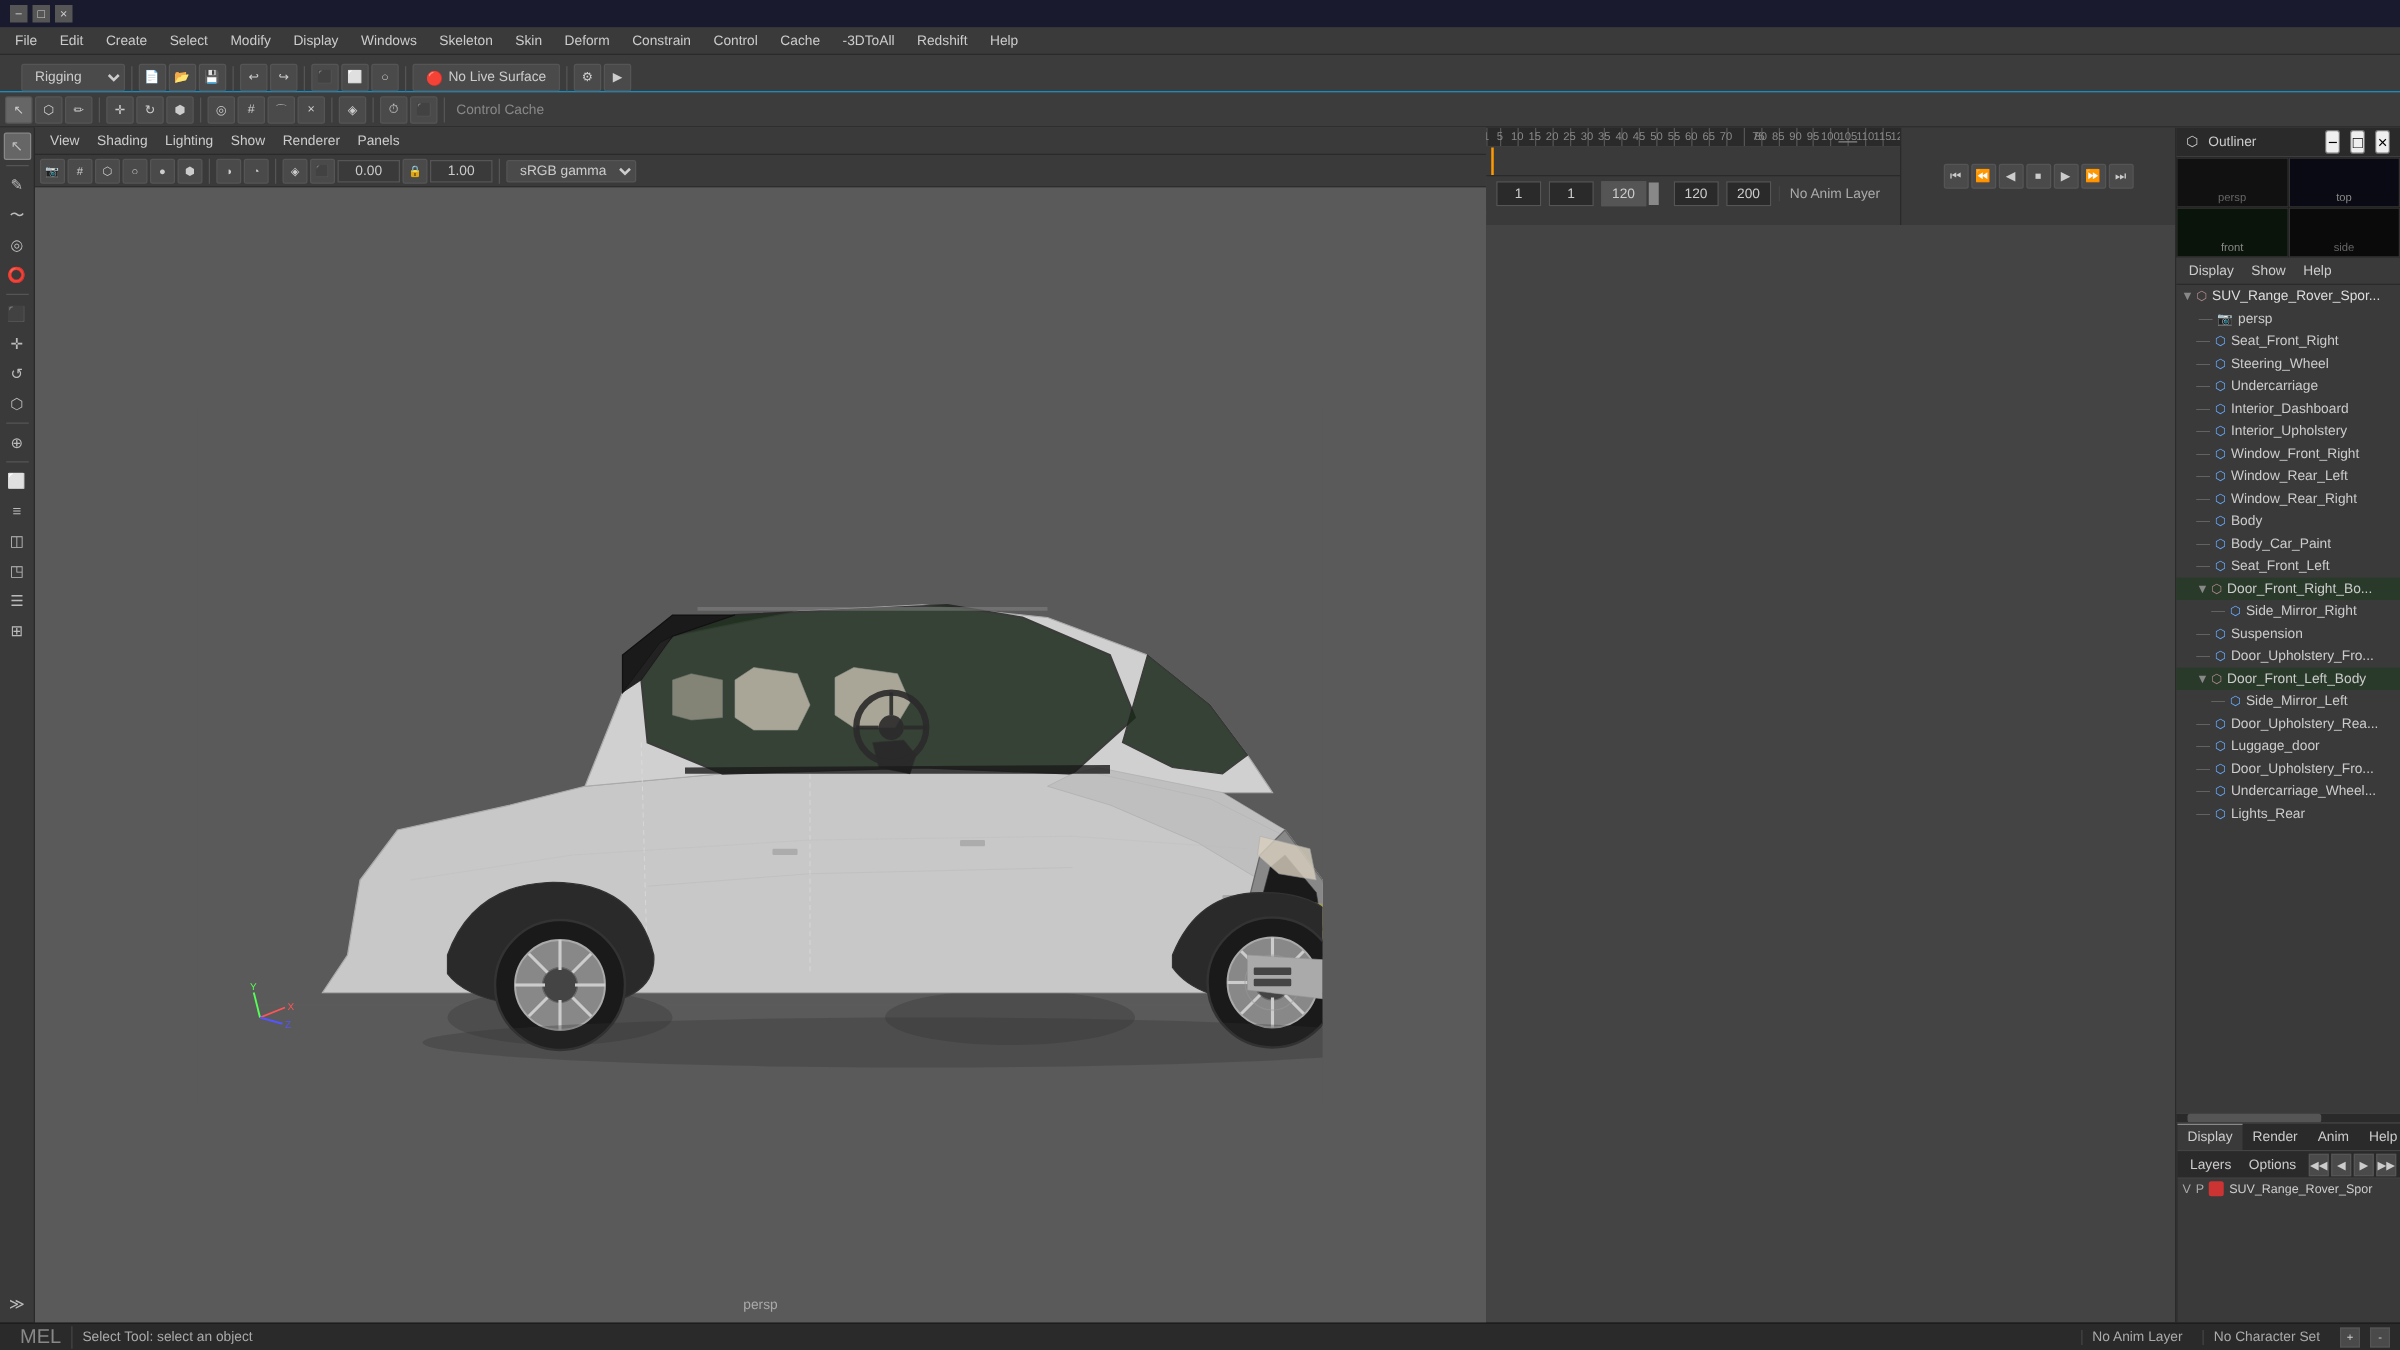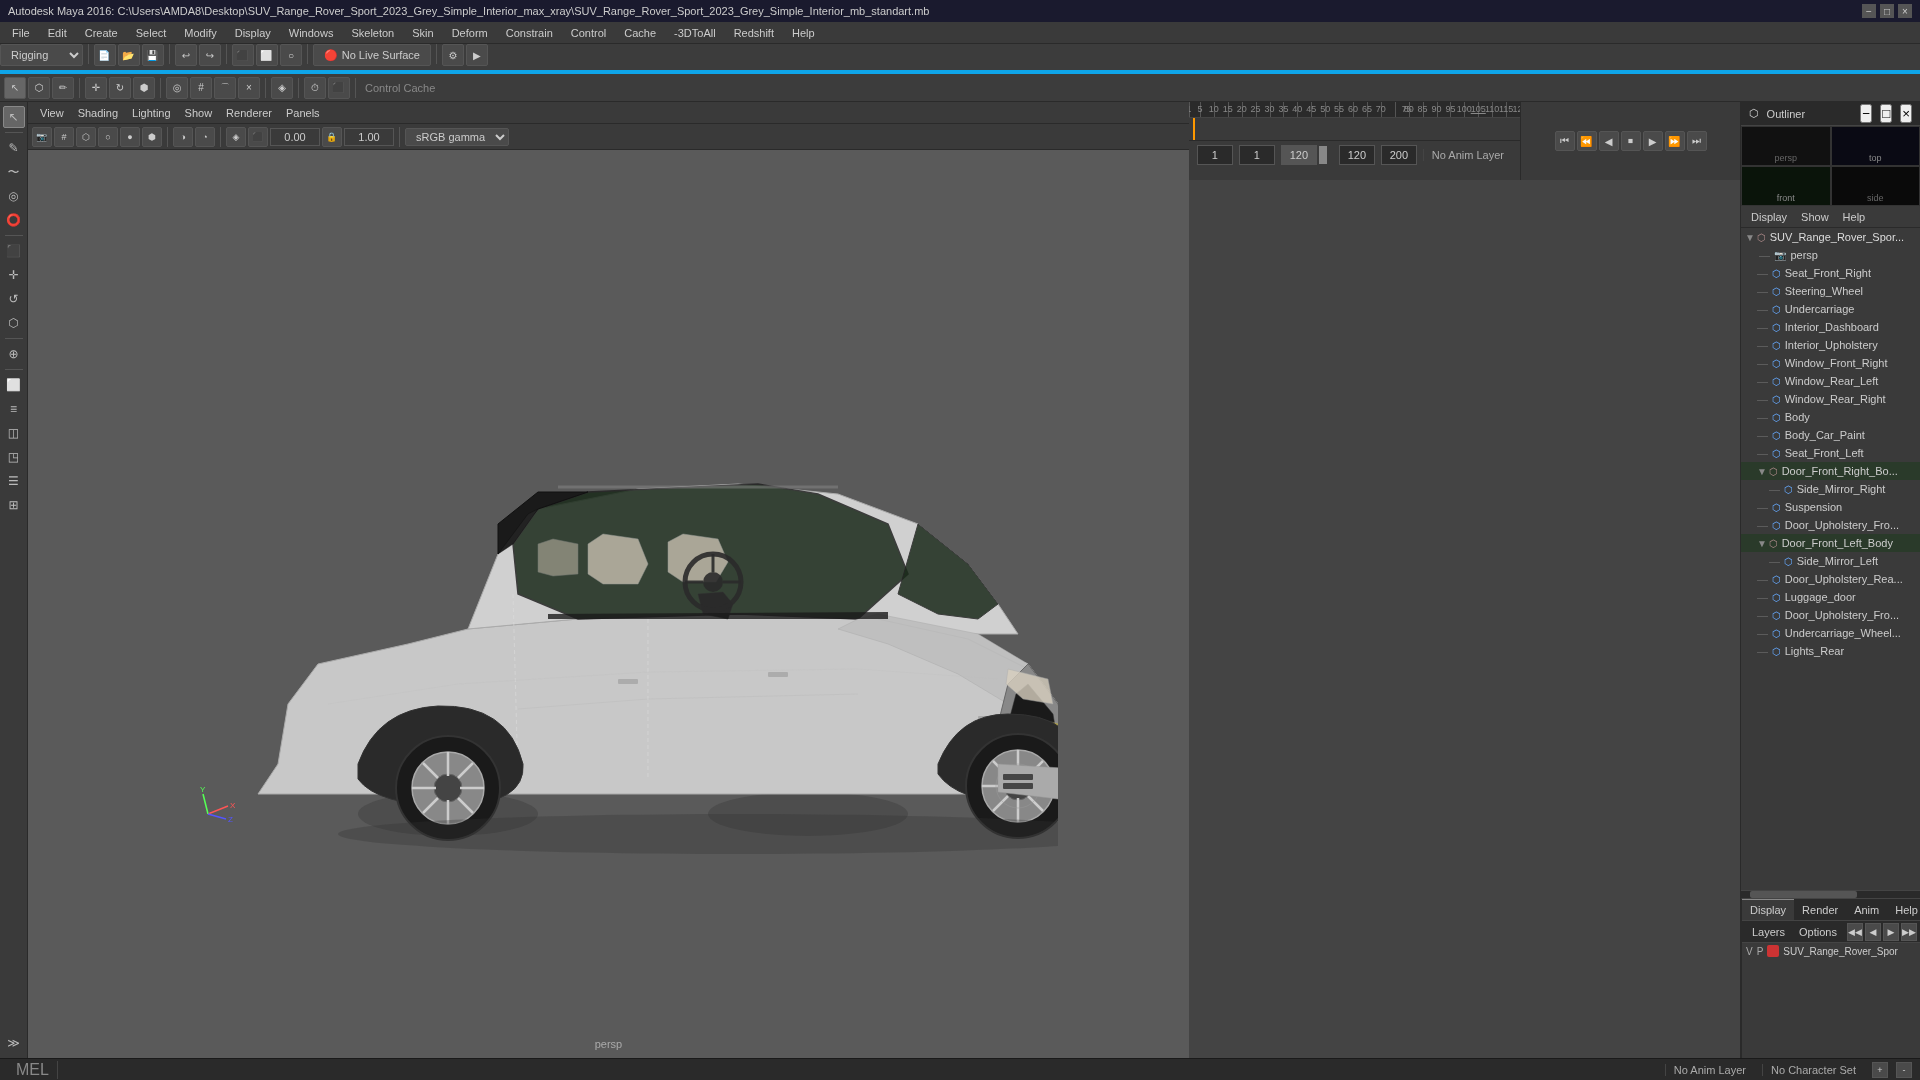--- a/index.html
+++ b/index.html
@@ -53,24 +53,24 @@
       font-size: 11px;
       border-radius: 2px;
     }
 
     
     #toolbar1 {
       width: 100%;
       height: 30px;
       background: #3c3c3c;
       display: flex;
-      align-items: flex-start;
-      padding: 0 0;
+      align-items: flex-end;
+      padding: 0 17px;
       gap: 2px;
-      border-bottom: 4px solid #0ea5e9;
+      border-bottom: 1px solid #0ea5e9;
     }
     .toolbar-separator {
       width: 1px; height: 20px;
       background: #555; margin: 0 3px;
     }
     .tb-btn {
       width: 22px; height: 22px;
       background: #4a4a4a;
       border: 1px solid #555;
       border-radius: 2px;
@@ -474,21 +474,20 @@
       color: #888;
       transform: translateX(-50%);
     }
   </style>
 </head>
 <body>
 
 <div id="app">
 
   <div id="title-bar">
-    <span class="title-text">Autodesk Maya 2016: C:\Users\AMDA8\Desktop\SUV_Range_Rover_Sport_2023_Grey_Simple_Interior_max_xray\SUV_Range_Rover_Sport_2023_Grey_Simple_Interior_mb_standart.mb</span>
     <div class="win-controls">
       <button class="win-btn">−</button>
       <button class="win-btn">□</button>
       <button class="win-btn">×</button>
     </div>
   </div>
 
   <div id="menu-bar">
     <div class="menu-item">File</div>
     <div class="menu-item">Edit</div>
@@ -1033,20 +1032,21 @@
           <div class="layer-color" style="background:#cc3333;"></div>
           <span class="layer-name">SUV_Range_Rover_Spor</span>
         </div>
       </div>
 
     </div>
   </div>
 
   <div id="status-bar">
     <span id="mel-label">MEL</span>
+    <span id="status-text">Select Tool: select an object</span>
     <div style="flex:1;"></div>
     <span id="anim-layer-indicator">No Anim Layer</span>
     <span id="char-set-indicator">No Character Set</span>
     <button class="small-icon-btn">+</button>
     <button class="small-icon-btn">-</button>
   </div>
 
 </div>
 
 </body></html>

